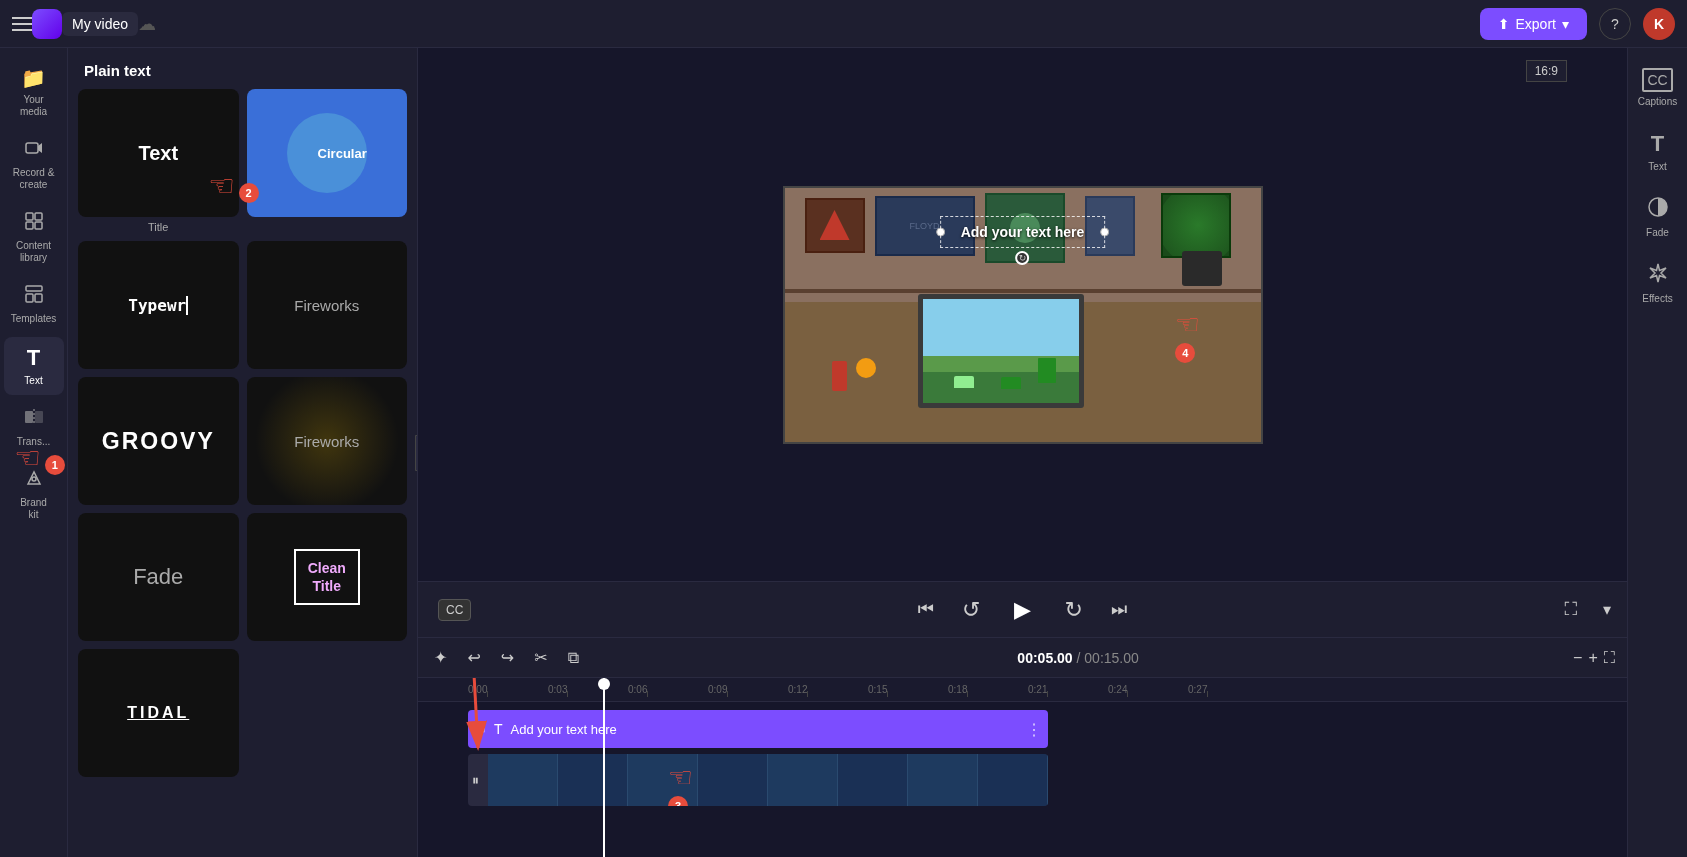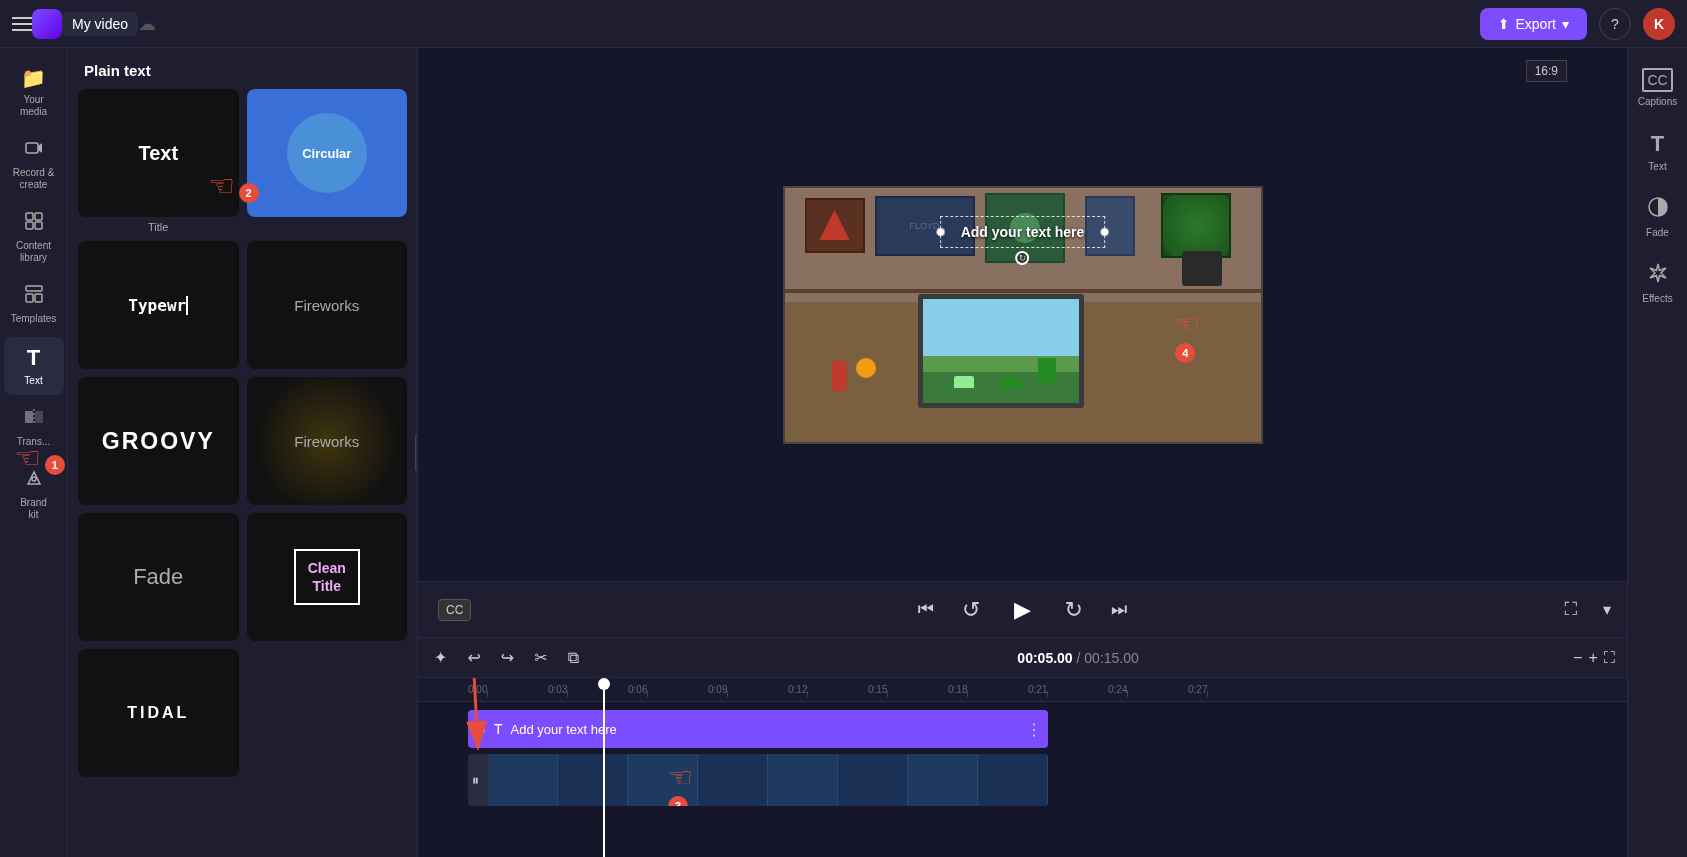--- a/index.html
+++ b/index.html
@@ -163,37 +163,37 @@
       flex-direction: column;
     }
 
     
     .card-text { color: #fff; font-size: 20px; font-weight: 700; }
     .card-text.typewriter { font-size: 16px; font-family: monospace; }
     .card-circular {
       width: 80px; height: 80px;
       background: #4a90d9;
       border-radius: 50%;
-      display: flex; align-items: center; justify-content: center;
+      display: flex; align-items: center; justify-content: flex-end;
       color: #fff; font-size: 13px; font-weight: 600;
     }
     .card-groovy { font-size: 23px; font-weight: 900; color: #fff; letter-spacing: 2px; }
     .card-fireworks { font-size: 16px; color: #fff; }
     .card-smoke { font-size: 18px; color: #888; font-style: italic; }
     .card-fade { font-size: 22px; color: #aaa; font-weight: 300; }
     .card-clean {
       border: 2px solid #fff;
       padding: 8px 12px;
       font-size: 14px;
       font-weight: 700;
       color: #f0abfc;
       line-height: 1.3;
       text-align: center;
     }
-    .card-tidal { font-size: 16px; font-weight: 700; color: #fff; letter-spacing: 3px; text-transform: uppercase; }
+    .card-tidal { font-size: 16px; font-weight: 700; color: #fff; letter-spacing: 3px; text-transform: uppercase; text-decoration: underline; }
 
     
     .video-preview {
       flex: 1;
       display: flex;
       align-items: center;
       justify-content: center;
       position: relative;
       background: #16162a;
     }

